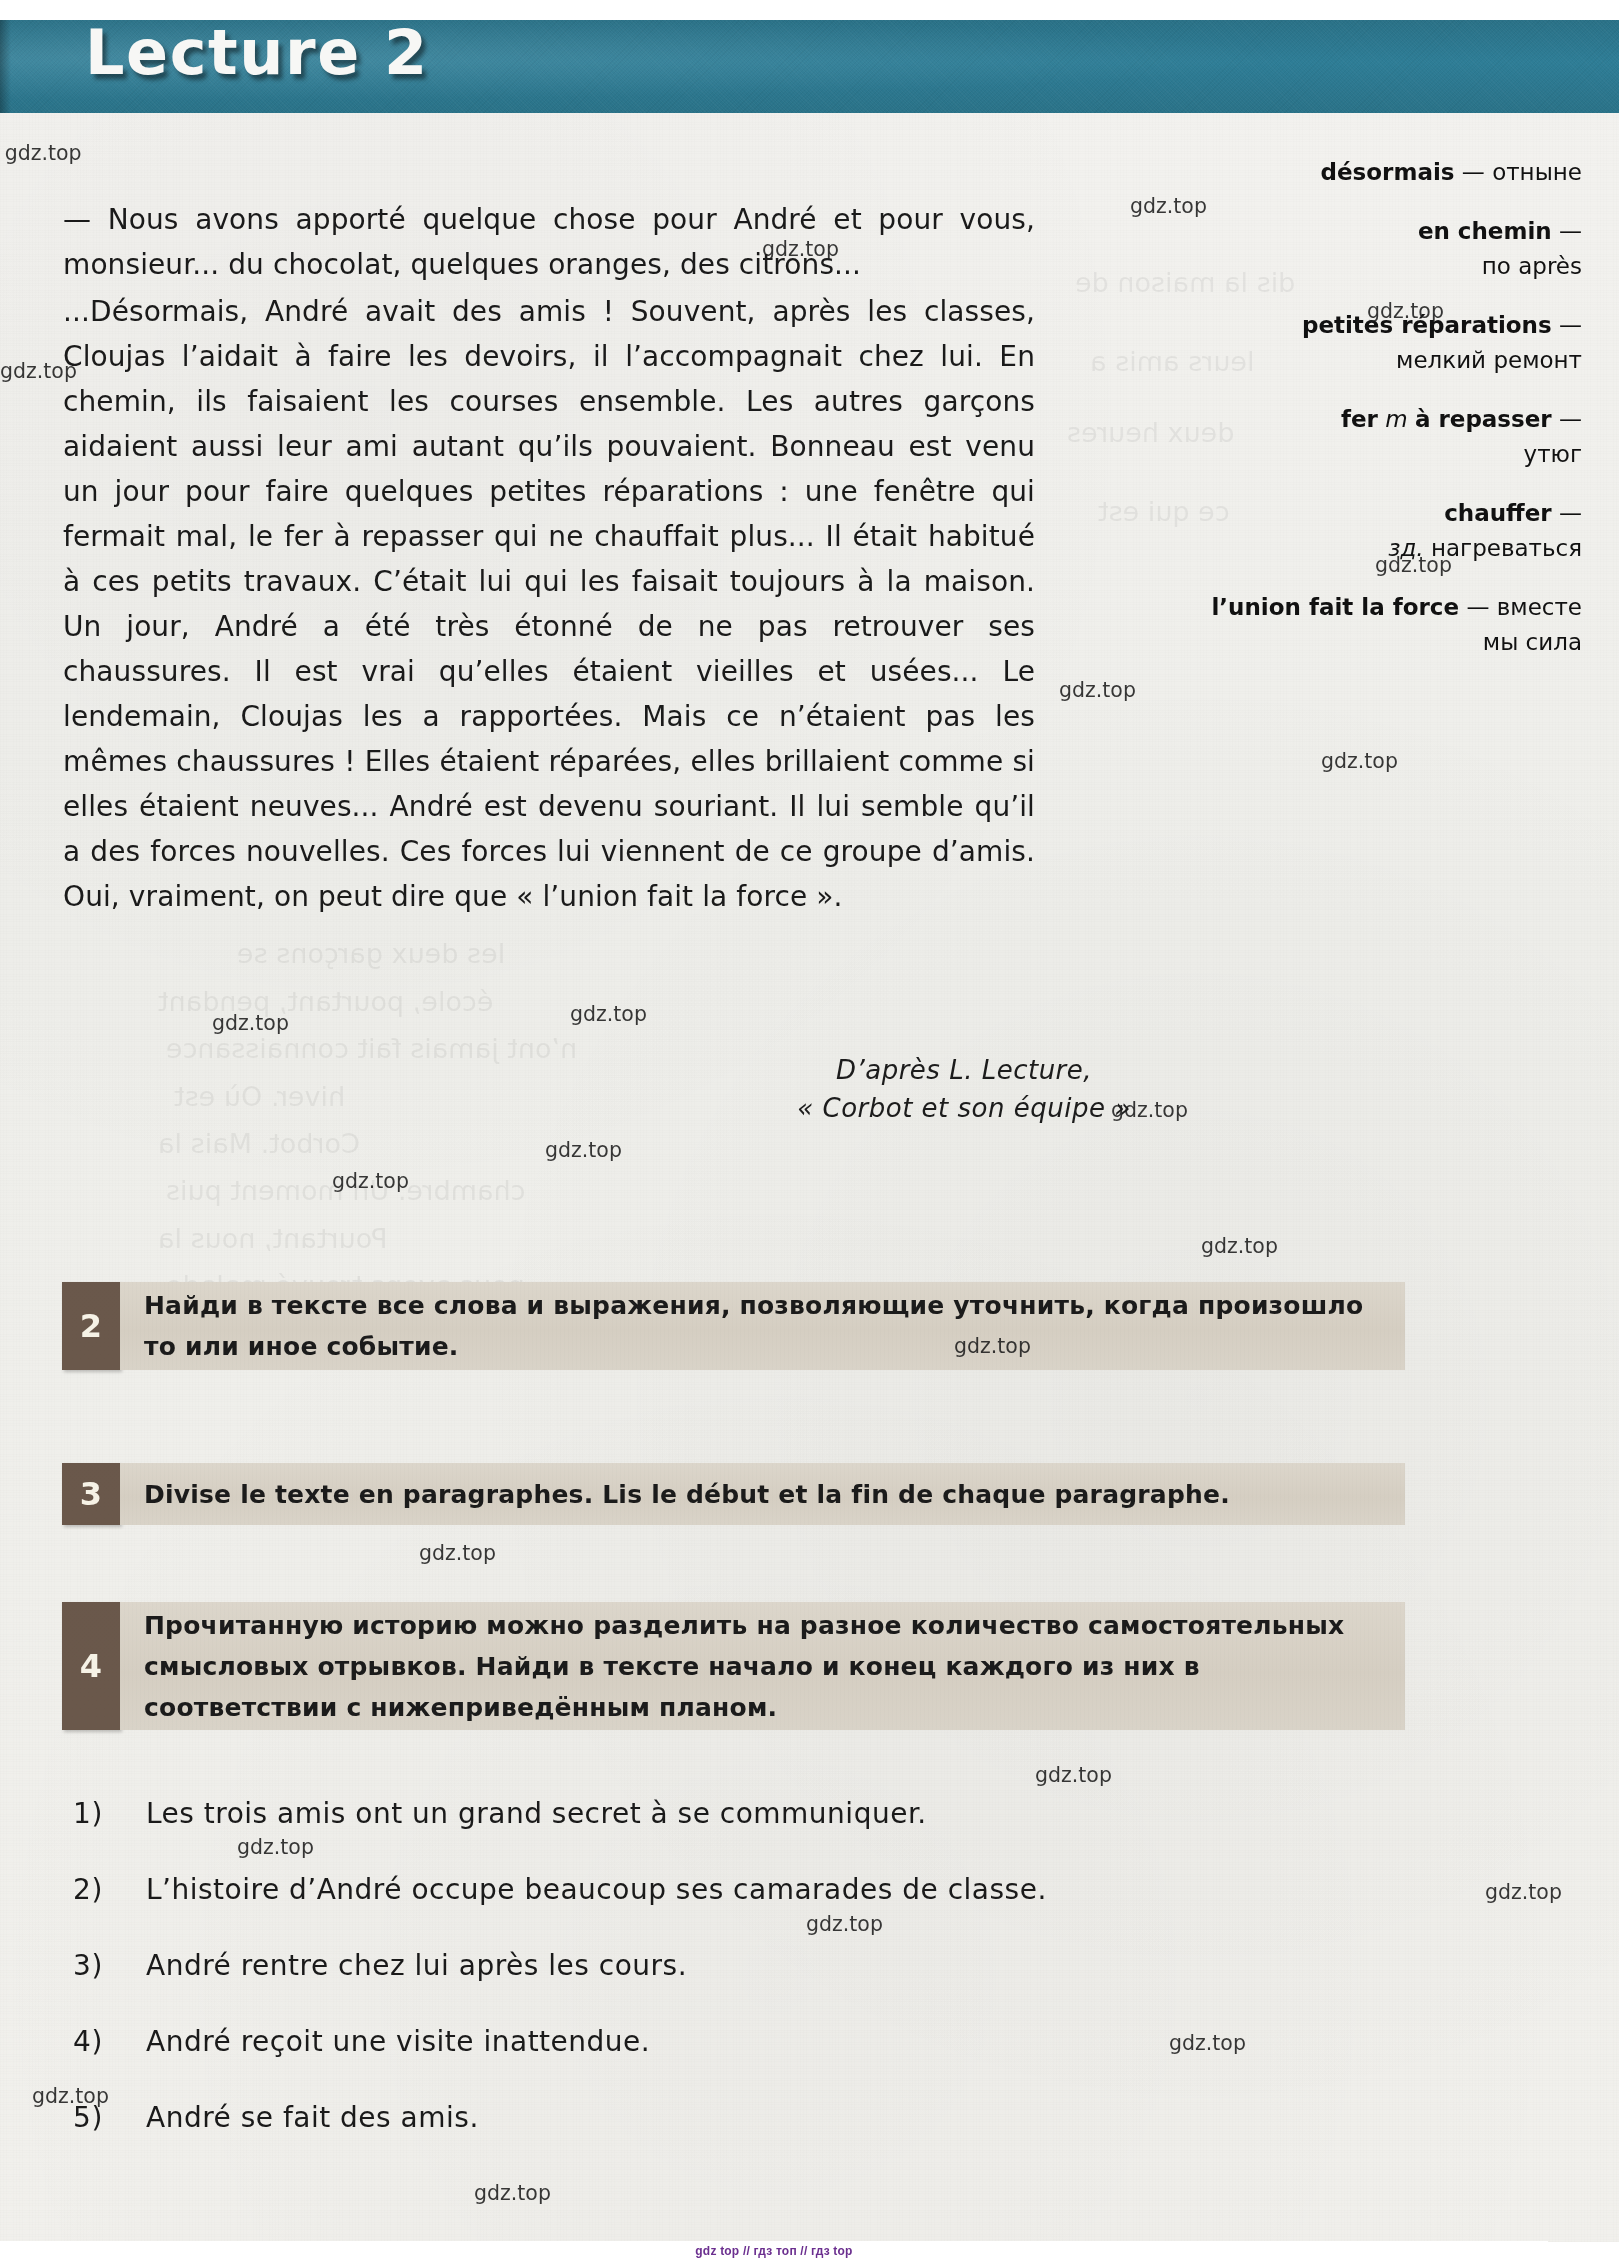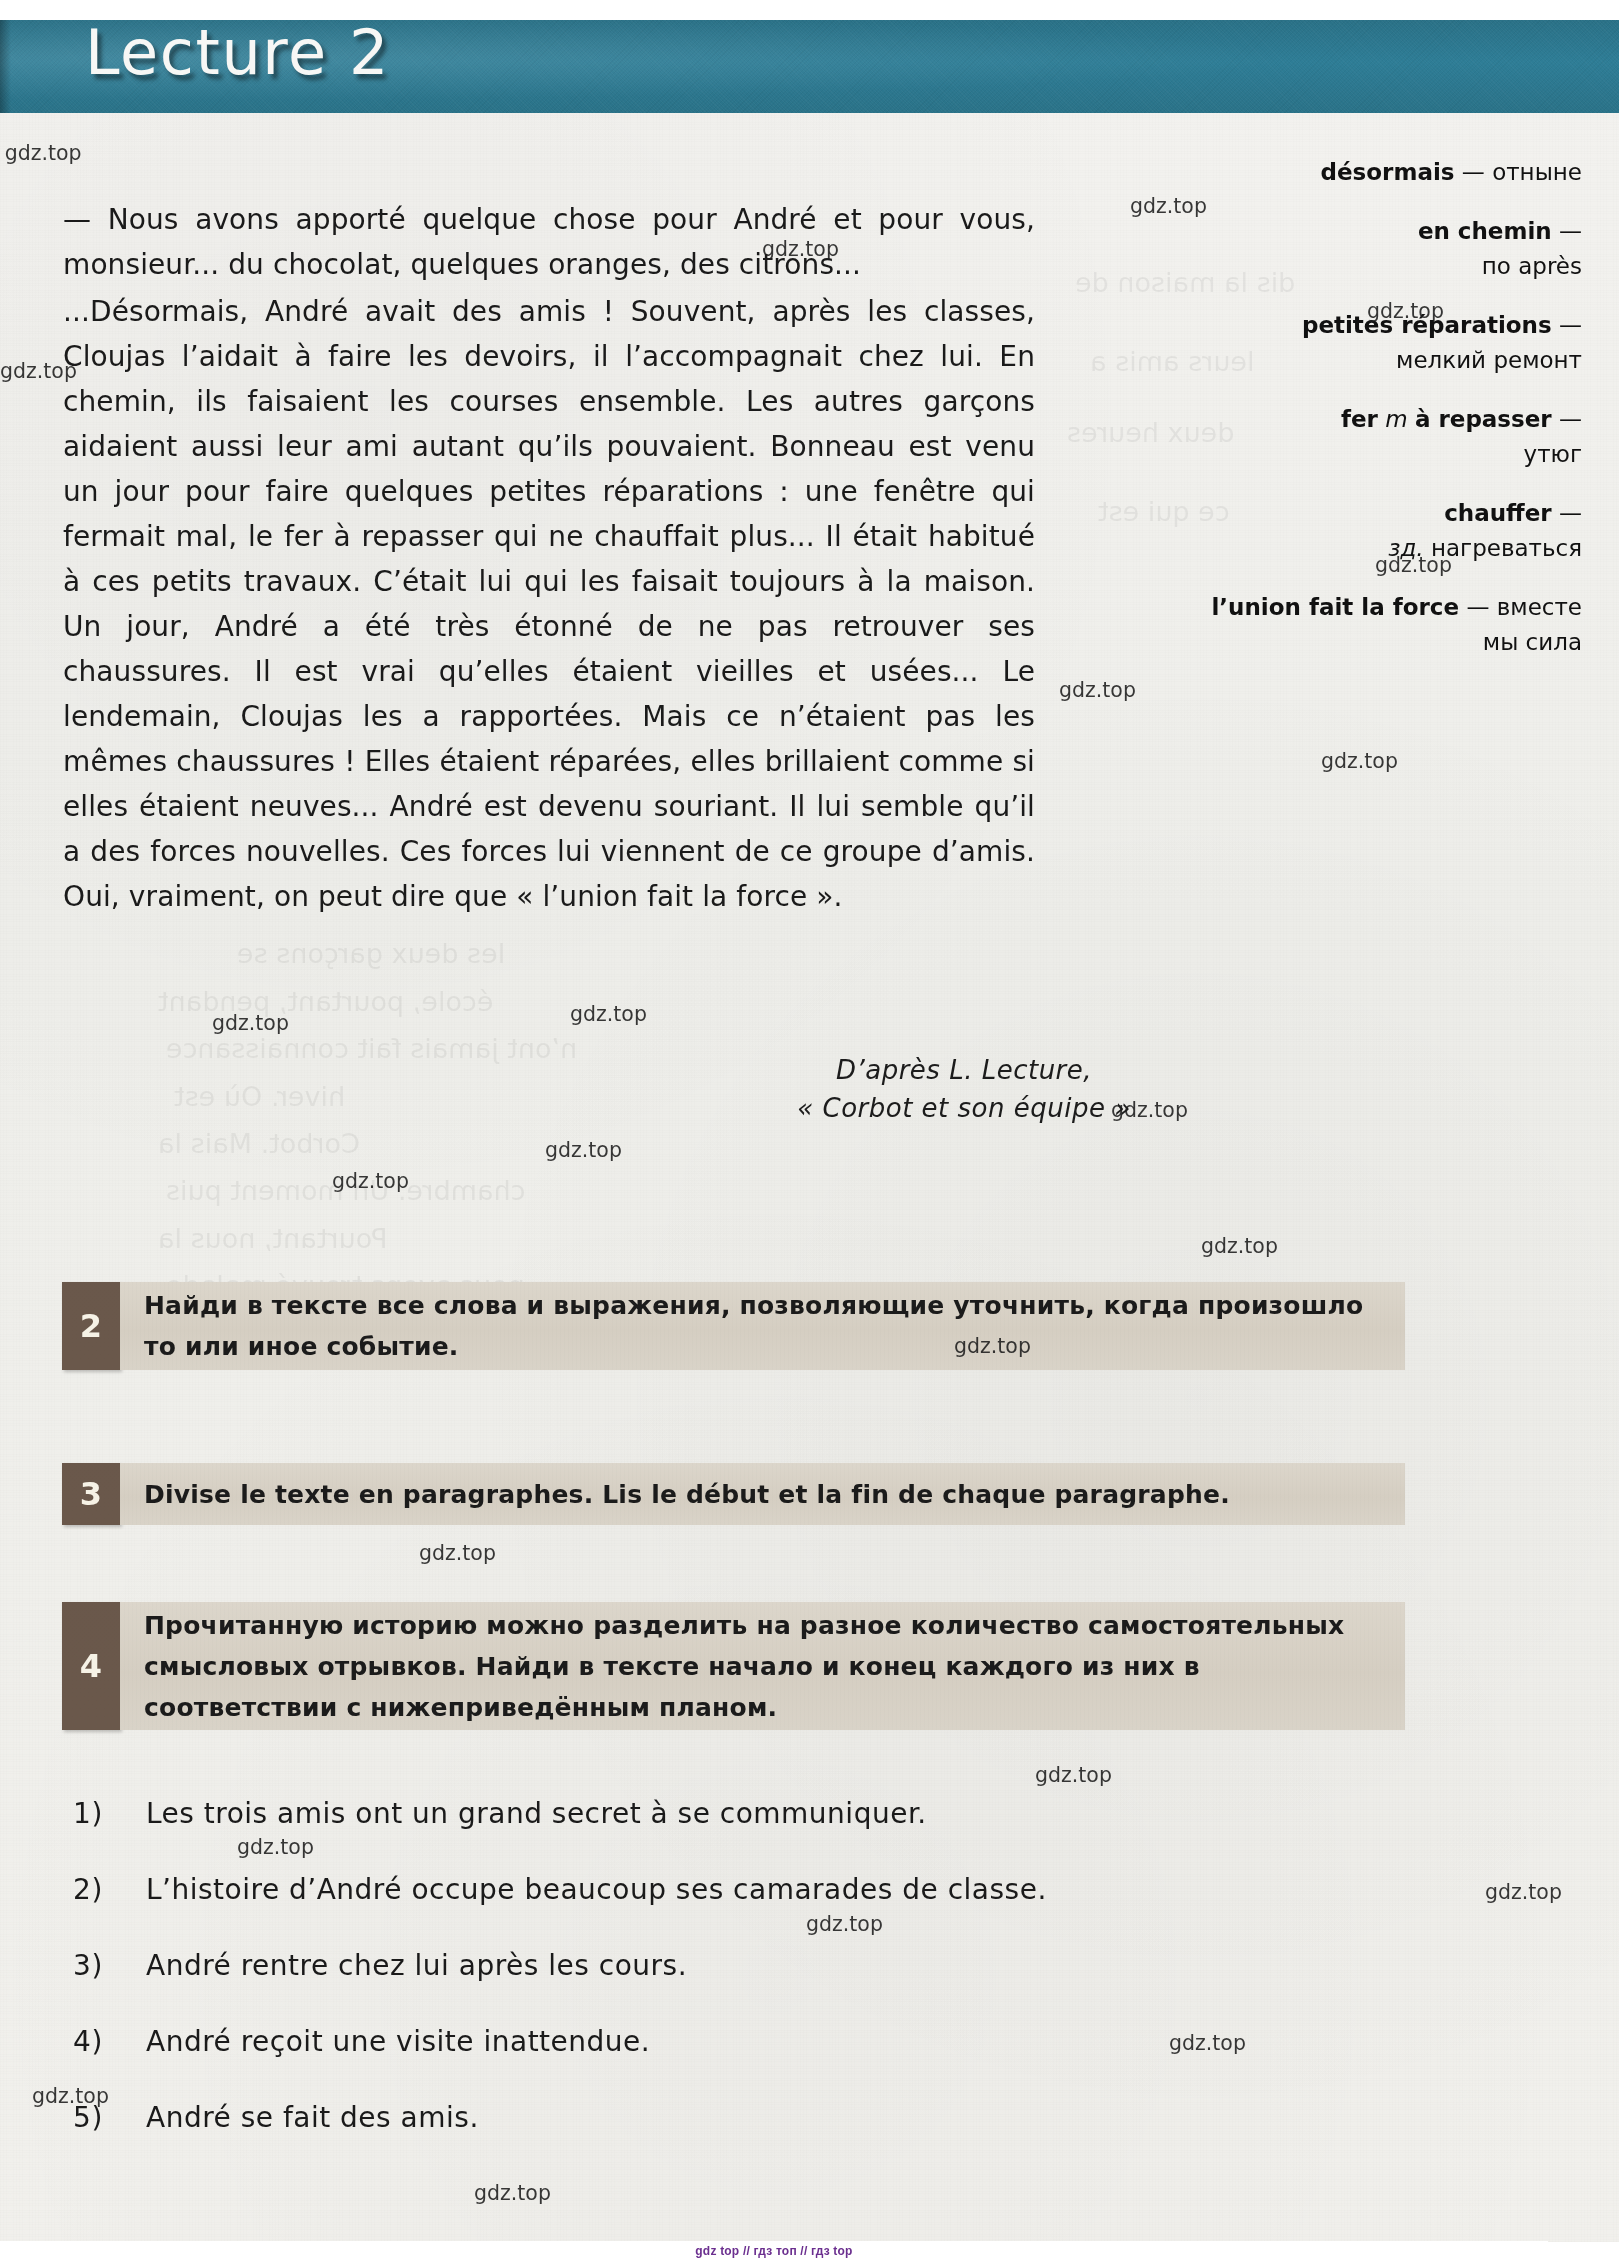--- a/index.html
+++ b/index.html
@@ -82,21 +82,21 @@
     top: 20px; left: 0;
     width: 11px; height: 93px;
     background: linear-gradient(90deg, rgba(0,0,0,0.30) 0%, rgba(0,0,0,0) 100%);
   }
   .lecture-title {
     position: absolute;
     top: 22px;
     left: 85px;
     font-family: "DejaVu Sans", sans-serif;
     font-size: 62px;
-    font-weight: 400;
+    font-weight: 700;
     color: #f7f7f5;
     letter-spacing: 1.6px;
     line-height: 1;
     text-shadow: 4px 4.7px 4px rgba(0,0,0,0.45);
     z-index: 5;
     white-space: nowrap;
   }
 
   
   .text-column {

